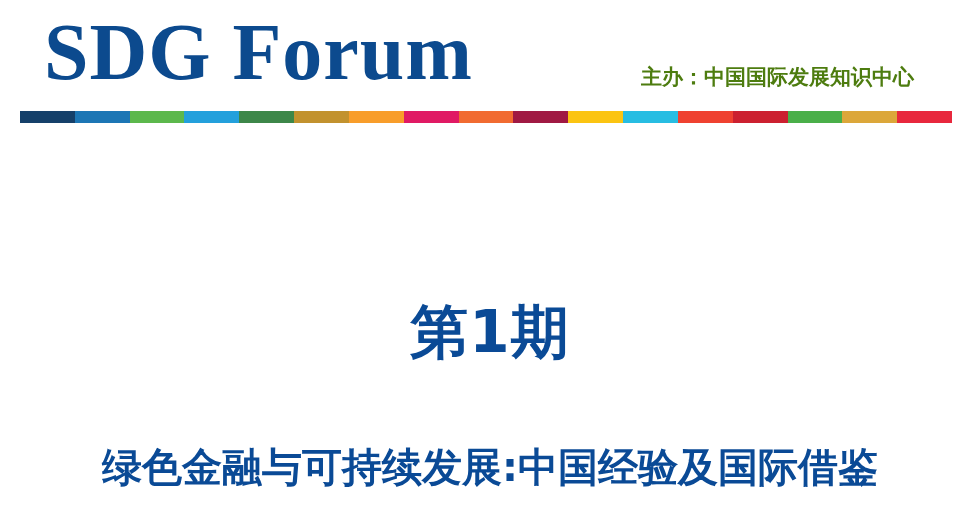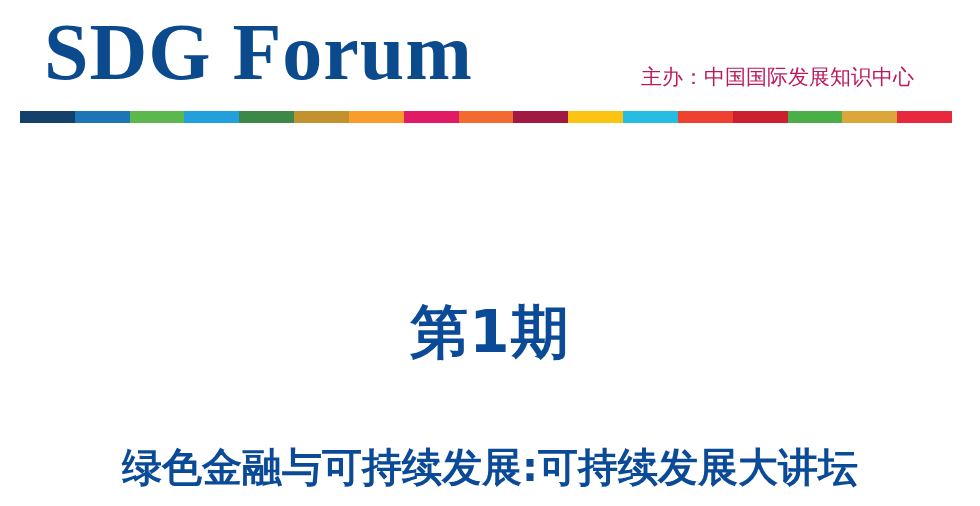--- a/index.html
+++ b/index.html
@@ -43,24 +43,24 @@
     color: #0c4a8e;
     letter-spacing: 1px;
     white-space: nowrap;
   }
 
   .organizer {
     position: absolute;
     left: 641px;
     top: 64px;
     font-family: "DejaVu Sans", "Liberation Sans", sans-serif;
-    font-weight: normal;
+    font-weight: bold;
     font-size: 21px;
     line-height: 26px;
-    color: #be185d;
+    color: #4d7c0f;
     white-space: nowrap;
     letter-spacing: 0px;
   }
 
   
   .sdg-bar {
     position: absolute;
     left: 20px;
     top: 111px;
     width: 932px;
@@ -147,15 +147,15 @@
       <div class="seg" style="background-color: rgb(239, 65, 48);"></div>
       <div class="seg" style="background-color: rgb(204, 32, 48);"></div>
       <div class="seg" style="background-color: rgb(74, 175, 73);"></div>
       <div class="seg" style="background-color: rgb(220, 167, 58);"></div>
       <div class="seg" style="background-color: rgb(232, 40, 61);"></div>
     </div>
 
 
   <div class="issue-no">第1期</div>
 
-  <div class="subject-line">绿色金融与可持续发展:可持续发展大讲坛</div>
+  <div class="subject-line">绿色金融与可持续发展:中国经验及国际借鉴</div>
 
 </div>
 
 </body></html>

